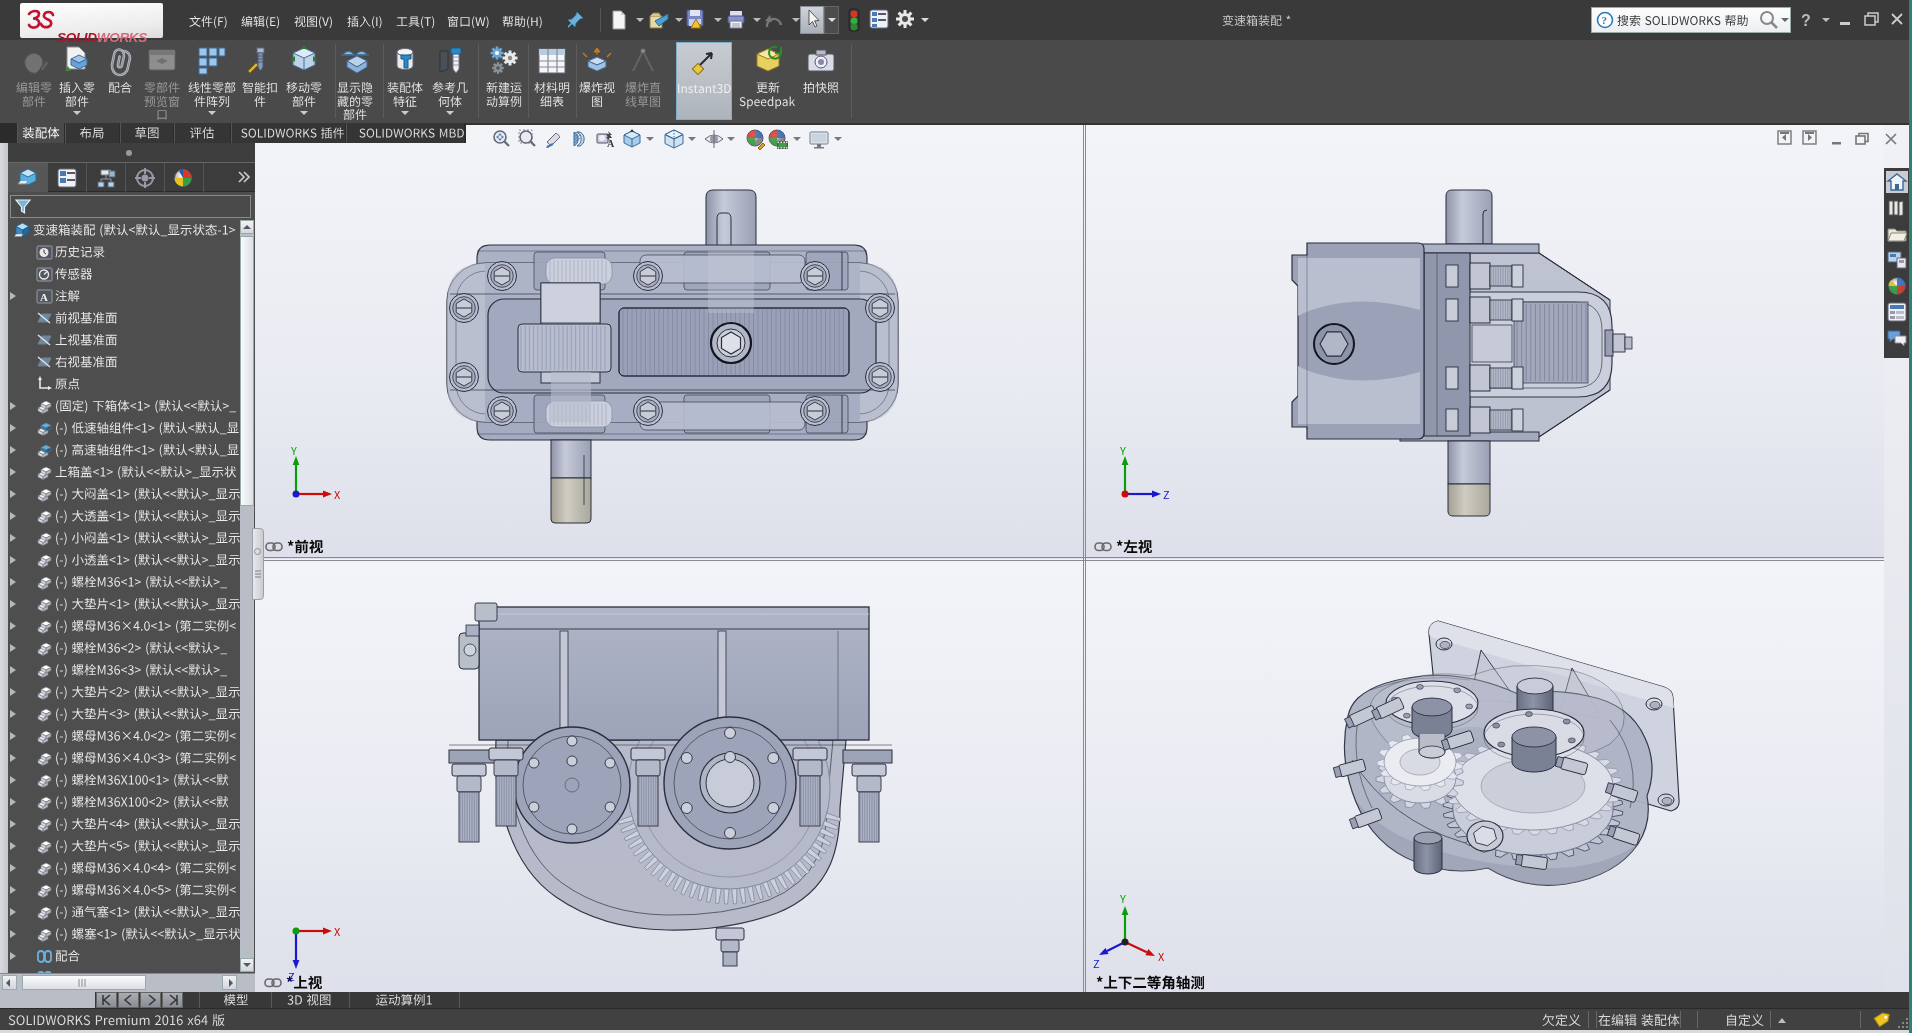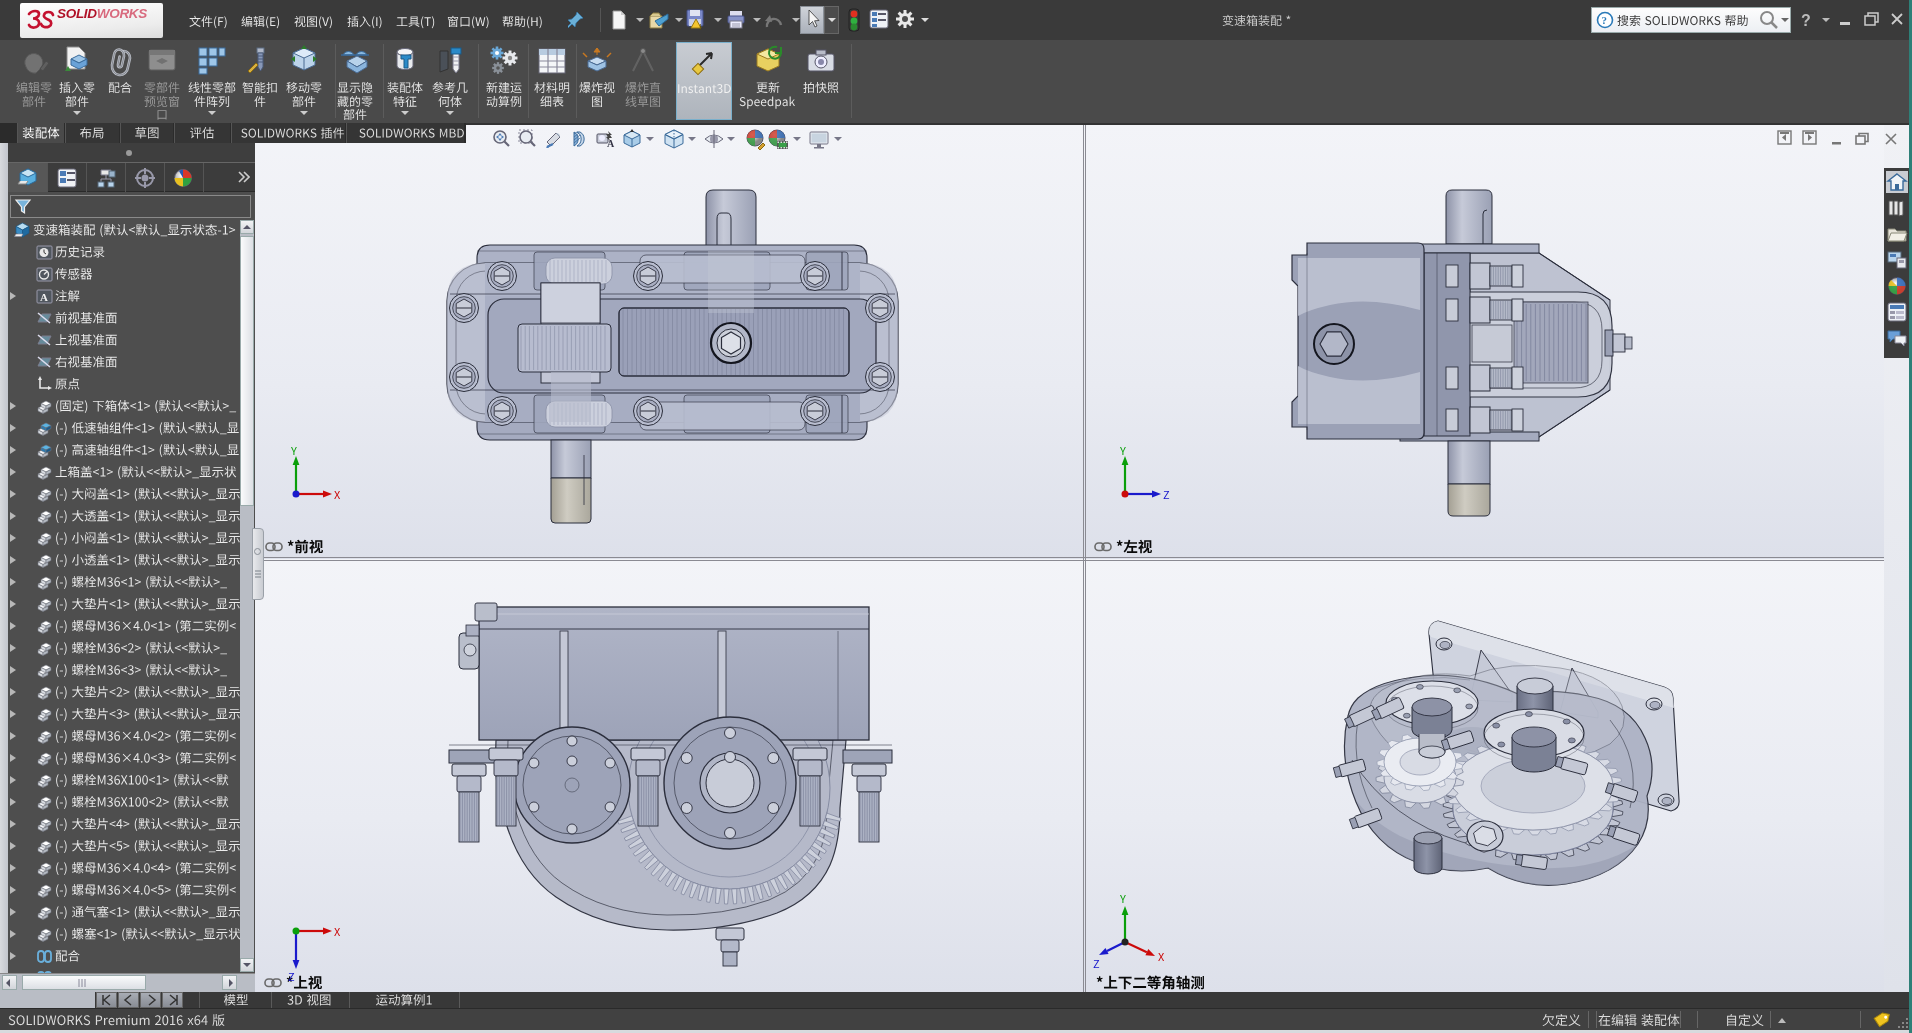--- a/index.html
+++ b/index.html
@@ -53,21 +53,21 @@
     </g>
   </svg>
 <div style="position:absolute;left:1909px;top:0px;width:3px;height:1033px;background:#2e8078"></div>
 <div style="position:absolute;left:20px;top:3px;width:143px;height:35px;background:linear-gradient(175deg,#ffffff,#ececec 70%,#dcdcdc);border-radius:2px"></div>
 <svg style="position:absolute;left:26px;top:8px" width="32" height="26" viewBox="0 0 32 26">
     <g fill="none" stroke="#c41230" stroke-linecap="round" stroke-width="2.7">
       <path d="M3,6 C6,2 13,2 13,6 C13,9 9,10.5 7,10.5 C10,10.5 14,12 13,16 C12,20 5,21 3,17"></path>
       <path d="M27,7 C26,3 19,3 18,7 C17,10 21,11 23,12 C26,13.5 26,17 23,18.5 C20,20 16,19 15,16"></path>
     </g>
   </svg>
-<div style="position:absolute;left:57px;top:6px;font-family:Liberation Sans,sans-serif;font-weight:bold;font-style:italic;font-size:13.5px;letter-spacing:-0.3px;color:#b01228">SOLID<span style="color:#d86a7e">WORKS</span></div>
+<div style="position:absolute;left:57px;top:30px;font-family:Liberation Sans,sans-serif;font-weight:bold;font-style:italic;font-size:13.5px;letter-spacing:-0.3px;color:#b01228">SOLID<span style="color:#d86a7e">WORKS</span></div>
 <div style="position:absolute;left:335px;top:44px;width:1px;height:74px;background:#5c5c5c"></div>
 <div style="position:absolute;left:383px;top:44px;width:1px;height:74px;background:#5c5c5c"></div>
 <div style="position:absolute;left:478px;top:44px;width:1px;height:74px;background:#5c5c5c"></div>
 <div style="position:absolute;left:528px;top:44px;width:1px;height:74px;background:#5c5c5c"></div>
 <div style="position:absolute;left:576px;top:44px;width:1px;height:74px;background:#5c5c5c"></div>
 <div style="position:absolute;left:676px;top:44px;width:1px;height:74px;background:#5c5c5c"></div>
 <div style="position:absolute;left:851px;top:44px;width:1px;height:74px;background:#5c5c5c"></div>
 <div style="position:absolute;left:676px;top:42px;width:56px;height:78px;background:linear-gradient(#c8ccd2,#aeb4bc);border:1px solid #7ab0cc"></div>
 <svg style="position:absolute;left:73px;top:110px" width="8" height="6" viewBox="0 0 8 6">
     <path d="M0,1 l4,4 4,-4 z" fill="#ccc"></path>

